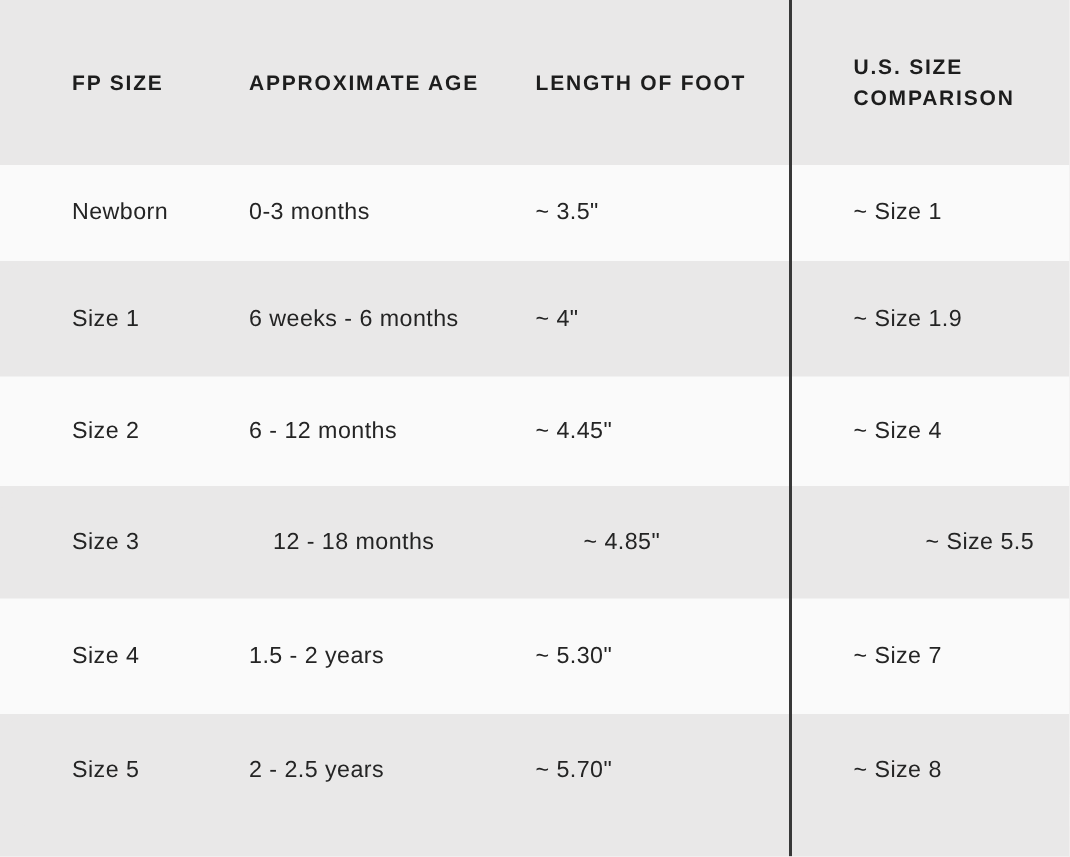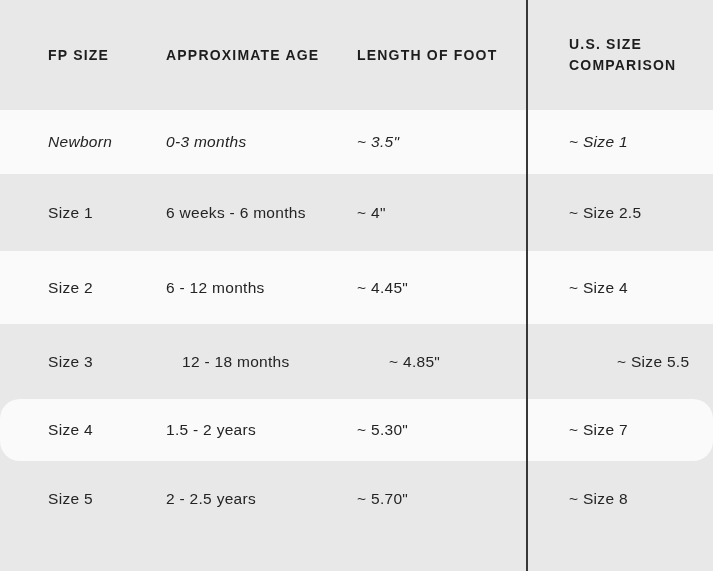--- a/index.html
+++ b/index.html
@@ -16,25 +16,25 @@
     background: var(--row-shaded, #e9e8e8);
     overflow: hidden;
   }
   .row {
     display: grid;
     grid-template-columns: 150px 191px 186px 1fr;
     align-items: center;
     flex: 0 0 auto;
   }
   .row.header   { height: 110px; background: var(--row-shaded, #e9e8e8); }
-  .row.r1 { height: 64px; font-style: italic; }
+  .row.r1 { height: 64px; }
   .row.r2 { height: 77px; }
   .row.r3 { height: 73px; }
   .row.r4 { height: 75px; gap: 16px; }
-  .row.r5 { height: 62px; border-radius: 20px; }
+  .row.r5 { height: 77px; }
   .row.r6 { height: 75px; }
   .row.light  { background: var(--row-light, #fafafa); }
   .row.shaded { background: var(--row-shaded, #e9e8e8); border-radius: 22px; }
   .filler {
     flex: 1 1 auto;
     background: var(--row-shaded, #e9e8e8);
   }
   .cell {
     color: var(--body-text, #242424);
     font-size: 15.5px;
@@ -82,21 +82,21 @@
     <div class="cell c1">Newborn</div>
     <div class="cell c2">0-3 months</div>
     <div class="cell c3">~ 3.5"</div>
     <div class="cell c4">~ Size 1</div>
   </div>
 
   <div class="row r2 shaded">
     <div class="cell c1">Size 1</div>
     <div class="cell c2">6 weeks - 6 months</div>
     <div class="cell c3">~ 4"</div>
-    <div class="cell c4">~ Size 2.5</div>
+    <div class="cell c4">~ Size 1.9</div>
   </div>
 
   <div class="row r3 light">
     <div class="cell c1">Size 2</div>
     <div class="cell c2">6 - 12 months</div>
     <div class="cell c3">~ 4.45"</div>
     <div class="cell c4">~ Size 4</div>
   </div>
 
   <div class="row r4 shaded">

